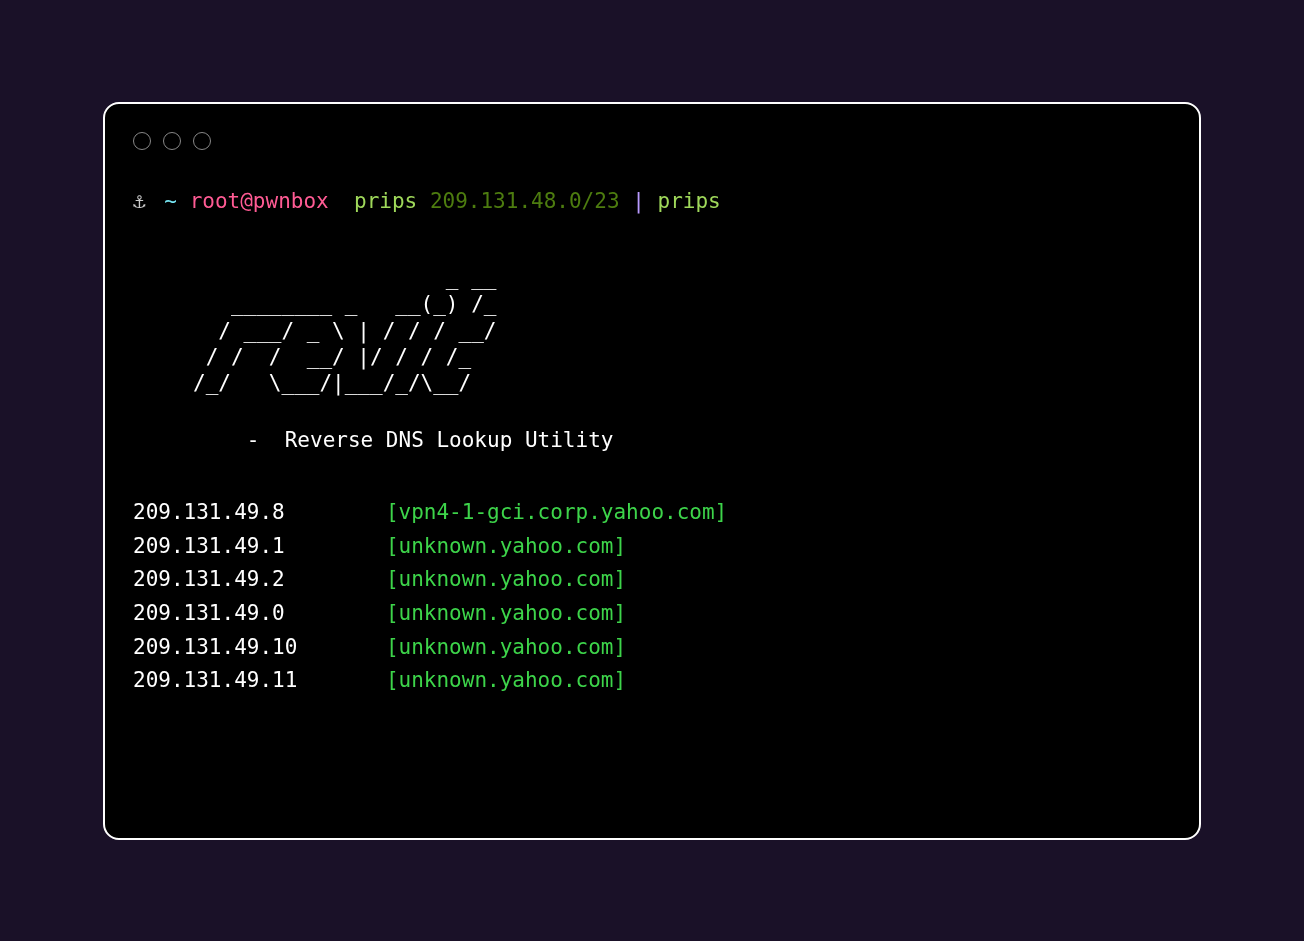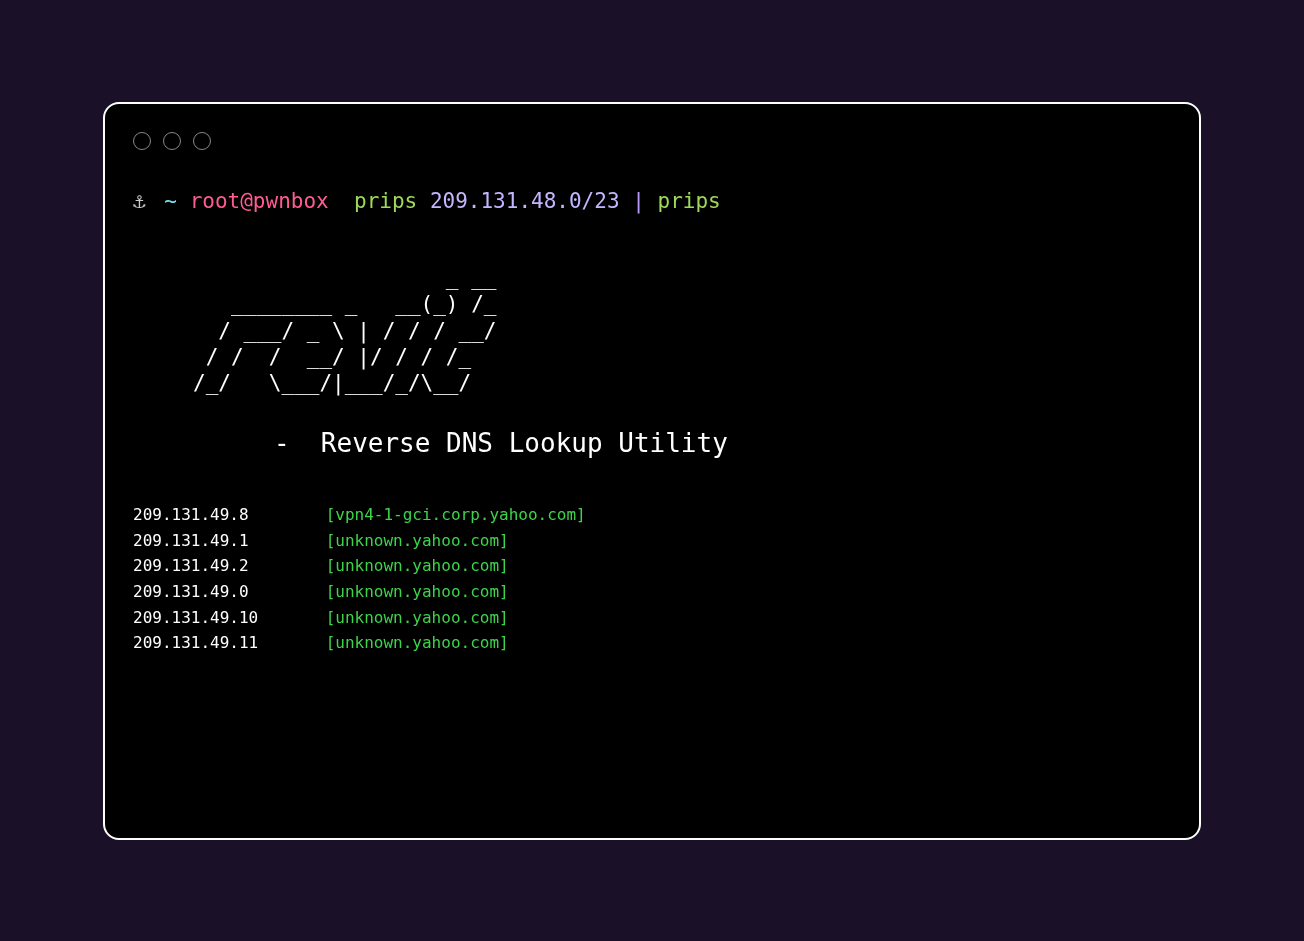--- a/index.html
+++ b/index.html
@@ -51,46 +51,46 @@
       color: #78e8f5;
     }
     .user-host {
       color: #ff5b94;
       margin-top: 12px;
     }
     .cmd-prips {
       color: #9fd85a;
     }
     .cmd-args {
-      color: #c4b5fd;
+      color: #4d7c0f;
     }
     .pipe {
       color: #b89aff;
     }
     .cmd-revit {
       color: #9fd85a;
     }
     .ascii-art {
       color: #ffffff;
       font-size: 21px;
       line-height: 1.25;
       white-space: pre;
       margin-left: 60px;
       margin-bottom: 32px;
       font-family: 'Menlo', 'Monaco', 'Consolas', monospace;
       margin-top: 48px;
     }
     .subtitle {
       color: #ffffff;
-      font-size: 26px;
+      font-size: 21px;
       white-space: pre;
       margin-bottom: 44px;
     }
     .results {
-      font-size: 16px;
+      font-size: 21px;
       line-height: 1.6;
     }
     .result-row {
       white-space: pre;
     }
     .ip {
       color: #ffffff;
     }
     .hostname {
       color: #3dd44a;

